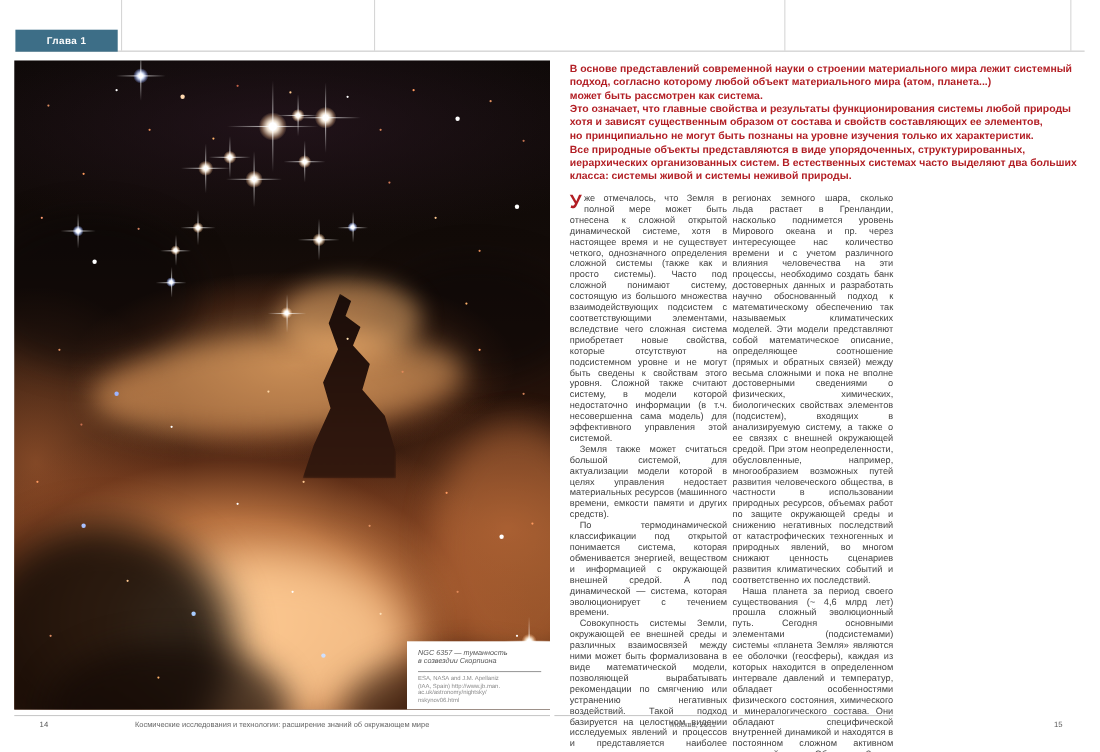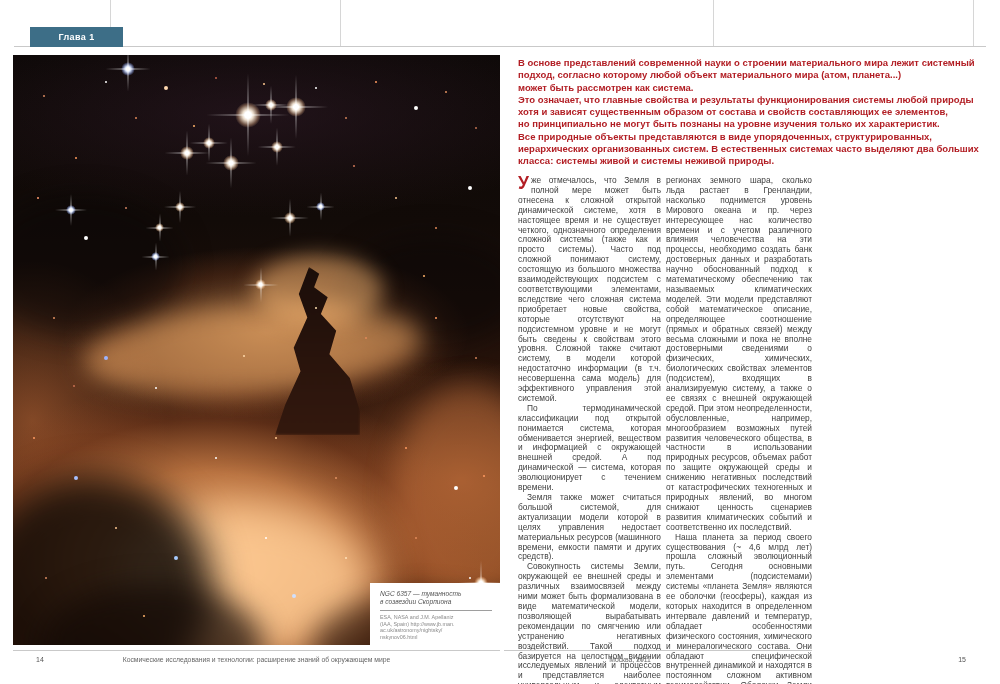--- a/index.html
+++ b/index.html
@@ -12,21 +12,21 @@
   .spread{
     position:relative;width:1000px;height:684px;background:#fff;overflow:hidden;
     font-family:"Liberation Sans","DejaVu Sans",sans-serif;
   }
   
   .vline{position:absolute;top:0;height:46px;width:1px;background:#d6d6d6;}
   .header-rule{position:absolute;left:14px;top:46px;width:972px;height:1px;background:#c9c9c9;}
   .chapter-bar{
     position:absolute;left:14px;top:27px;width:93px;height:20px;
     background:var(--chapter-bar);color:#fff;font-size:9px;font-weight:bold;
-    display:flex;align-items:center;justify-content:center;letter-spacing:.4px;margin-left:16px;
+    display:flex;align-items:center;justify-content:center;letter-spacing:.4px;
   }
   .header-title{
     position:absolute;left:118px;top:22px;width:230px;
     font-size:7.2px;line-height:8.6px;color:#8f8f8f;white-space:pre-line;
   }
   
   .nebula{
     position:absolute;left:13px;top:55px;width:487px;height:590px;margin:0;overflow:hidden;
     background:
       radial-gradient(ellipse 260px 110px at 52% 47%, rgba(250,180,110,.50), rgba(190,100,50,.22) 55%, rgba(0,0,0,0) 78%),
@@ -158,22 +158,22 @@
 может быть рассмотрен как система.
 Это означает, что главные свойства и результаты функционирования системы любой природы
 хотя и зависят существенным образом от состава и свойств составляющих ее элементов,
 но принципиально не могут быть познаны на уровне изучения только их характеристик.
 Все природные объекты представляются в виде упорядоченных, структурированных,
 иерархических организованных систем. В естественных системах часто выделяют два больших
 класса: системы живой и системы неживой природы.</div>
 
   <div class="col col1">
     <p class="no-indent"><span class="dropcap">У</span><span>же отмечалось, что Земля в полной мере может быть отнесена к сложной открытой динамической системе, хотя в настоящее время и не существует четкого, однозначного определения сложной системы (также как и просто системы). Часто под сложной понимают систему, состоящую из большого множества взаимодействующих подсистем с соответствующими элементами, вследствие чего сложная система приобретает новые свойства, которые отсутствуют на подсистемном уровне и не могут быть сведены к свойствам этого уровня. Сложной также считают систему, в модели которой недостаточно информации (в т.ч. несовершенна сама модель) для эффективного управления этой системой.</span></p>
+    <p>Земля также может считаться большой системой, для актуализации модели которой в целях управления недостает материальных ресурсов (машинного времени, емкости памяти и других средств).</p>
     <p>По термодинамической классификации под открытой понимается система, которая обменивается энергией, веществом и информацией с окружающей внешней средой. А под динамической — система, которая эволюционирует с течением времени.</p>
-    <p>Земля также может считаться большой системой, для актуализации модели которой в целях управления недостает материальных ресурсов (машинного времени, емкости памяти и других средств).</p>
     <p>Совокупность системы Земли, окружающей ее внешней среды и различных взаимосвязей между ними может быть формализована в виде математической модели, позволяющей вырабатывать рекомендации по смягчению или устранению негативных воздействий. Такой подход базируется на целостном видении исследуемых явлений и процессов и представляется наиболее универсальным и адекватным методом анализа и исследования любых сложных систем. Характер и конкретный вид модели зависит от целей и задач, которые ставятся и формулируются исследователями. Так, если необходимо прогнозировать, какие именно изменения могут произойти с климатом Земли, какой будет температура воздуха в различных</p>
   </div>
   <div class="col col2">
     <p class="no-indent">регионах земного шара, сколько льда растает в Гренландии, насколько поднимется уровень Мирового океана и пр. через интересующее нас количество времени и с учетом различного влияния человечества на эти процессы, необходимо создать банк достоверных данных и разработать научно обоснованный подход к математическому обеспечению так называемых климатических моделей. Эти модели представляют собой математическое описание, определяющее соотношение (прямых и обратных связей) между весьма сложными и пока не вполне достоверными сведениями о физических, химических, биологических свойствах элементов (подсистем), входящих в анализируемую систему, а также о ее связях с внешней окружающей средой. При этом неопределенности, обусловленные, например, многообразием возможных путей развития человеческого общества, в частности в использовании природных ресурсов, объемах работ по защите окружающей среды и снижению негативных последствий от катастрофических техногенных и природных явлений, во многом снижают ценность сценариев развития климатических событий и соответственно их последствий.</p>
     <p>Наша планета за период своего существования (~ 4,6 млрд лет) прошла сложный эволюционный путь. Сегодня основными элементами (подсистемами) системы «планета Земля» являются ее оболочки (геосферы), каждая из которых находится в определенном интервале давлений и температур, обладает особенностями физического состояния, химического и минералогического состава. Они обладают специфической внутренней динамикой и находятся в постоянном сложном активном взаимодействии. Оболочки Земли подразделяются на:</p>
 
   </div>
 
   <div class="rule-left"></div>
   <div class="rule-right"></div>

